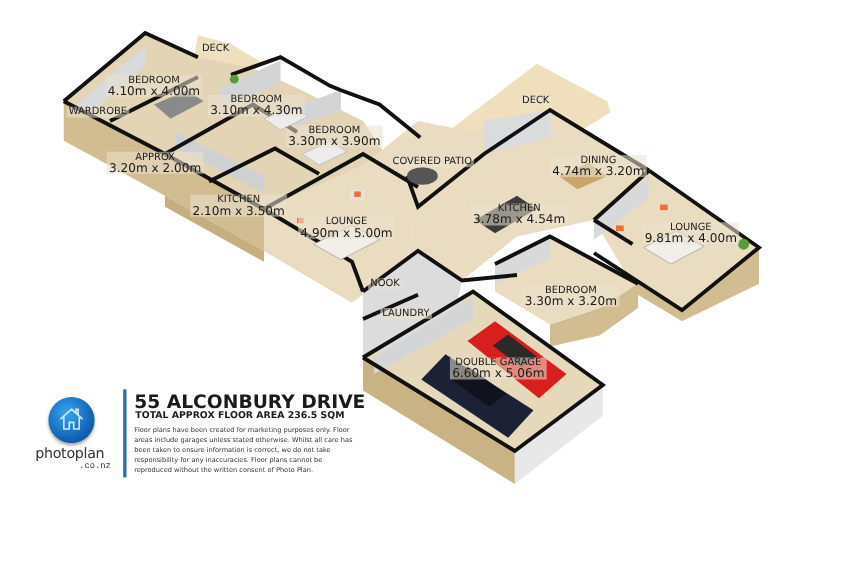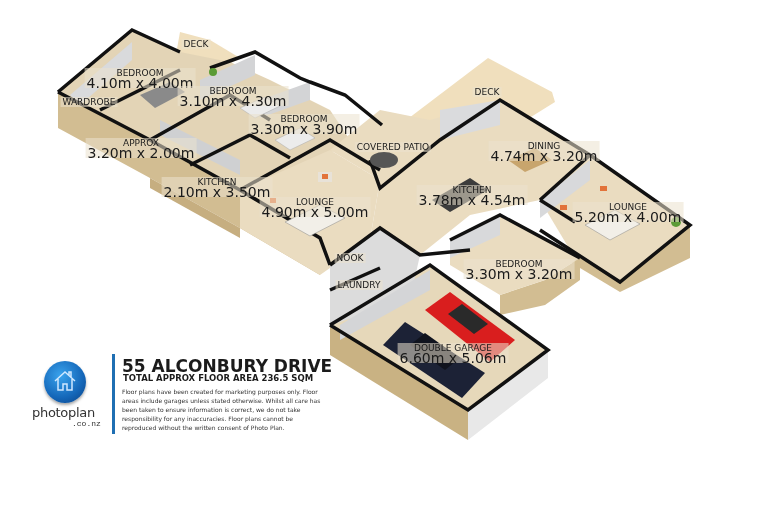--- a/index.html
+++ b/index.html
@@ -1,19 +1,19 @@
 <!DOCTYPE html>
 <html><head>
   <meta charset="utf-8">
   <style>
     html, body { margin:0; padding:0; background:#ffffff; }
     body { width:768px; height:512px; position:relative; overflow:hidden; font-family:"Liberation Sans", sans-serif; }
     #plan { position:absolute; left:0; top:0; width:768px; height:512px; }
     .lbl { position:absolute; transform:translate(-50%,-50%); text-align:center; font-family:"DejaVu Sans", sans-serif; font-weight:normal; font-size:9px; line-height:10px; color:#1a1a1a; background:rgba(235,225,205,0.55); padding:0 2px; white-space:nowrap; }
-    .lbl .dim { display:block; font-size:14px; }
+    .lbl .dim { display:block; font-size:11px; }
     .info { position:absolute; left:112px; top:354px; width:3px; height:80px; background:#1f6fb3; }
     .title { position:absolute; left:122px; top:356px; font-family:"DejaVu Sans", sans-serif; font-weight:bold; font-size:17px; color:#1b1b1b; }
     .subtitle { position:absolute; left:123px; top:373px; font-family:"DejaVu Sans", sans-serif; font-weight:bold; font-size:8.5px; color:#1b1b1b; }
     .disclaimer { position:absolute; left:122px; top:387px; width:200px; font-family:"DejaVu Sans", sans-serif; font-size:6px; line-height:9px; color:#333; }
     .logo { position:absolute; left:44px; top:361px; width:42px; height:42px; border-radius:50%; background:radial-gradient(circle at 40% 35%, #3aa4ee 0%, #1466b8 60%, #0a3f80 100%); box-shadow:0 2px 3px rgba(0,0,0,0.35); }
     .logo svg { position:absolute; left:9px; top:8px; }
     .brand { position:absolute; left:32px; top:405px; font-family:"DejaVu Sans", sans-serif; font-size:13px; color:#333; letter-spacing:-0.3px; }
     .brand-sub { position:absolute; left:72px; top:419px; font-family:Liberation Mono, monospace; font-size:8px; color:#333; }
   </style>
 </head>
@@ -97,25 +97,25 @@
 <div class="lbl" style="left:233px;top:96px;"><span>BEDROOM</span><span class="dim">3.10m x 4.30m</span></div>
 <div class="lbl" style="left:89px;top:102px;"><span>WARDROBE</span></div>
 <div class="lbl" style="left:304px;top:124px;"><span>BEDROOM</span><span class="dim">3.30m x 3.90m</span></div>
 <div class="lbl" style="left:141px;top:148px;"><span>APPROX</span><span class="dim">3.20m x 2.00m</span></div>
 <div class="lbl" style="left:393px;top:147px;"><span>COVERED PATIO</span></div>
 <div class="lbl" style="left:487px;top:92px;"><span>DECK</span></div>
 <div class="lbl" style="left:544px;top:151px;"><span>DINING</span><span class="dim">4.74m x 3.20m</span></div>
 <div class="lbl" style="left:217px;top:187px;"><span>KITCHEN</span><span class="dim">2.10m x 3.50m</span></div>
 <div class="lbl" style="left:472px;top:183px;margin-top:12px;"><span>KITCHEN</span><span class="dim">3.78m x 4.54m</span></div>
 <div class="lbl" style="left:315px;top:207px;"><span>LOUNGE</span><span class="dim">4.90m x 5.00m</span></div>
-<div class="lbl" style="left:628px;top:212px;"><span>LOUNGE</span><span class="dim">5.20m x 4.00m</span></div>
+<div class="lbl" style="left:628px;top:212px;"><span>LOUNGE</span><span class="dim">9.81m x 4.00m</span></div>
 <div class="lbl" style="left:350px;top:258px;"><span>NOOK</span></div>
 <div class="lbl" style="left:519px;top:269px;"><span>BEDROOM</span><span class="dim">3.30m x 3.20m</span></div>
-<div class="lbl" style="left:359px;top:285px;"><span>LAUNDRY</span></div>
-<div class="lbl" style="left:453px;top:353px;"><span>DOUBLE GARAGE</span><span class="dim">6.60m x 5.06m</span></div>
+<div class="lbl" style="left:369px;top:285px;"><span>LAUNDRY</span></div>
+<div class="lbl" style="left:453px;top:335px;"><span>DOUBLE GARAGE</span><span class="dim">6.60m x 5.06m</span></div>
 
 <div class="logo">
   <svg width="24" height="24" viewBox="0 0 24 24">
     <path d="M2 12 L12 3 L22 12 M5 10 L5 21 L10 21 L10 15 L14 15 L14 21 L19 21 L19 10 M16 6 L16 3 L18 3 L18 8" fill="none" stroke="#cfe8ff" stroke-width="1.5"></path>
   </svg>
 </div>
 <div class="brand">photoplan</div>
 <div class="brand-sub">.co.nz</div>
 <div class="info"></div>
 <div class="title">55 ALCONBURY DRIVE</div>

